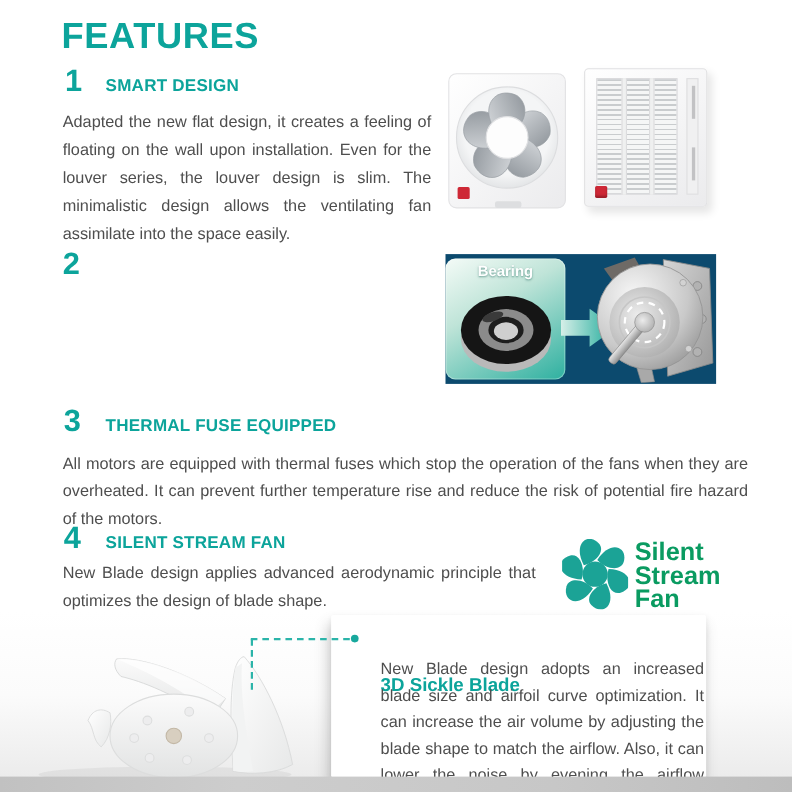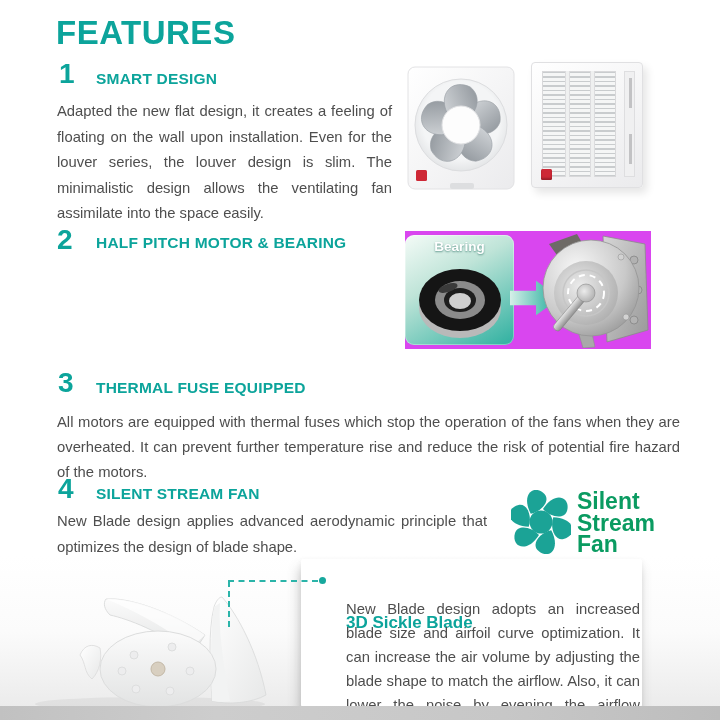--- a/index.html
+++ b/index.html
@@ -33,21 +33,21 @@
     background:repeating-linear-gradient(180deg,#c9ccce 0px,#c9ccce 1.5px,#f5f6f6 1.5px,#f5f6f6 4.5px);}
   .louver .vdiv{position:absolute;top:8px;height:106px;width:5px;background:#eff0f0;border-left:1px solid #dcdcde;border-right:1px solid #dcdcde;}
   .louver .vdiv.v1{left:33px;} .louver .vdiv.v2{left:58px;}
   .louver .rstrip{position:absolute;right:7px;top:8px;width:11px;height:106px;background:#f0f0f1;border:1px solid #dedee0;}
   .louver .slot{position:absolute;left:4px;width:2.5px;height:30px;background:#c2c2c4;}
   .louver .slot.s1{top:6px;} .louver .slot.s2{top:62px;}
   .badge{position:absolute;width:11px;height:11px;border-radius:1.5px;background:#CE2836;box-shadow:inset 0 -2px 2px rgba(0,0,0,.25);}
   .louver .badge{left:9px;bottom:7px;}
 
   
-  .fig2{left:405px;top:231px;width:246px;height:118px;background:#d946ef;}
+  .fig2{left:405px;top:231px;width:246px;height:118px;background:#0c4a6e;}
   .bearing-panel{position:absolute;left:0;top:4px;width:109px;height:110px;border-radius:9px;
     background:linear-gradient(150deg,#f4fbf7 0%,#bfe4d8 38%,#2eb0a0 100%);
     box-shadow:inset 0 0 0 1px rgba(255,255,255,.35);}
   .bearing-label{position:absolute;left:0;top:8px;width:109px;text-align:center;color:#ffffff;
     font-weight:bold;font-size:13.5px;text-shadow:0 1px 2px rgba(0,80,70,.55);}
   .bearing-svg{position:absolute;left:5px;top:25px;}
   .arrow2{position:absolute;left:105px;top:49px;width:50px;height:36px;
     background:linear-gradient(90deg,#d6efe8,#18a897);
     clip-path:polygon(0 30%,52% 30%,52% 2%,100% 50%,52% 98%,52% 70%,0 70%);}
   .motor-svg{position:absolute;left:128px;top:1px;}
@@ -125,21 +125,20 @@
     <div class="vdiv v1"></div>
     <div class="vdiv v2"></div>
     <div class="rstrip">
       <div class="slot s1"></div>
       <div class="slot s2"></div>
     </div>
     <div class="badge"></div>
   </div>
 
   <div class="abs sec-num n2">2</div>
-  <div class="abs sec-head h2">HALF PITCH MOTOR &amp; BEARING</div>
 
   <div class="abs fig2">
     <div class="bearing-panel"></div>
     <div class="bearing-label">Bearing</div>
     <svg class="bearing-svg" width="100" height="86" viewBox="0 0 100 86">
       <ellipse cx="50" cy="52" rx="41" ry="30" fill="#b9b9b9"></ellipse>
       <ellipse cx="50" cy="44" rx="41" ry="31" fill="#151515"></ellipse>
       <ellipse cx="50" cy="44" rx="25" ry="19" fill="#8b8b8b"></ellipse>
       <ellipse cx="50" cy="44" rx="16" ry="12" fill="#1d1d1d"></ellipse>
       <ellipse cx="50" cy="45" rx="11" ry="8" fill="#cfcfcf"></ellipse>

